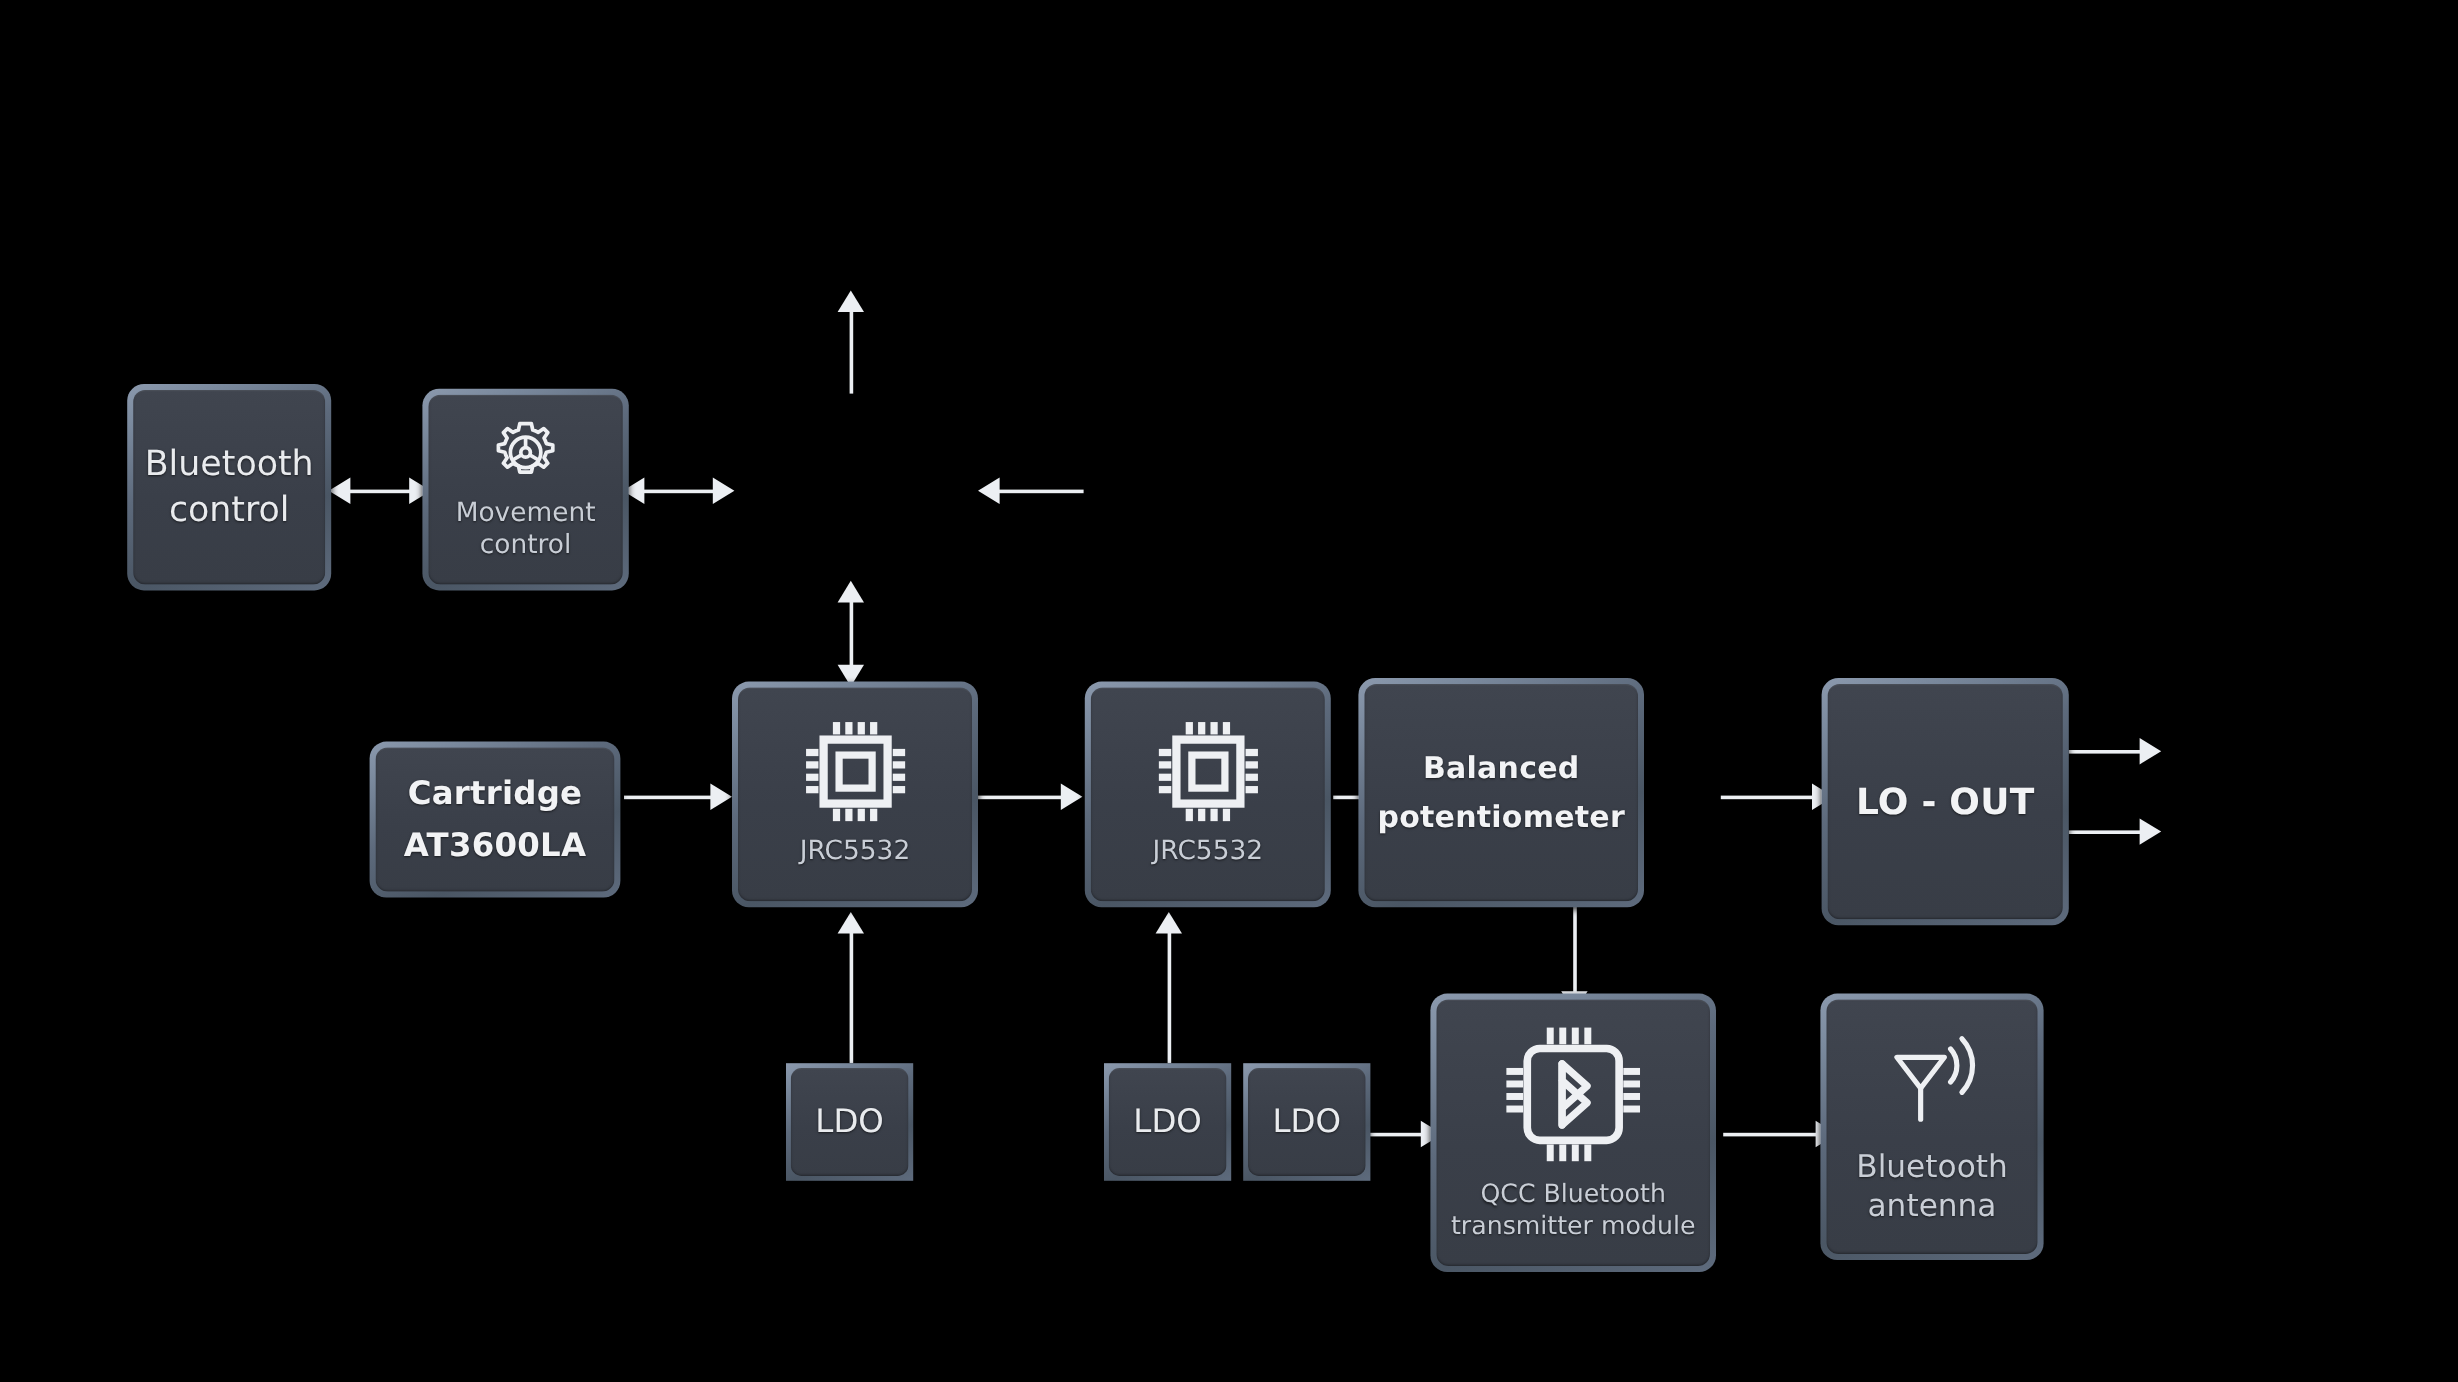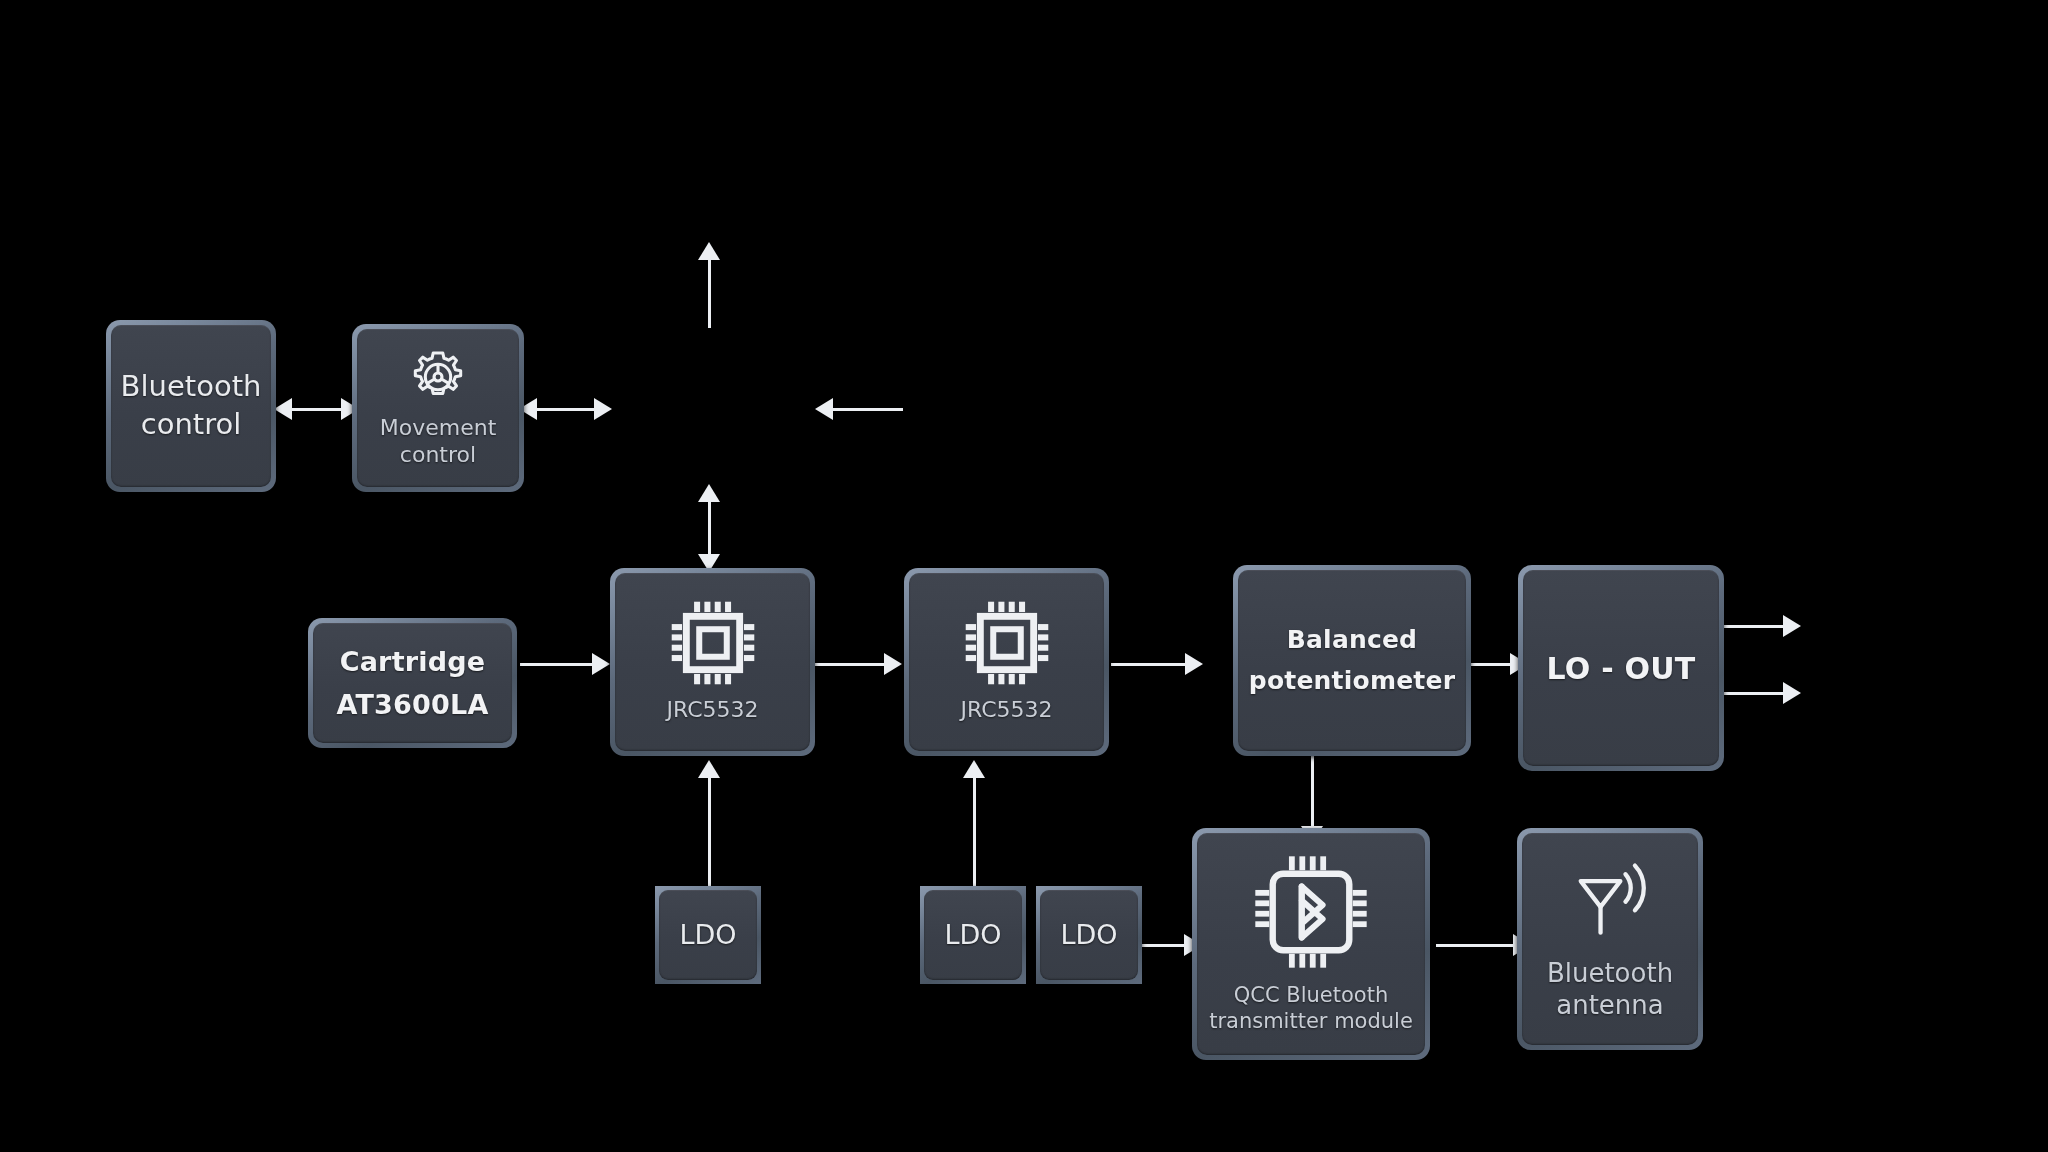--- a/index.html
+++ b/index.html
@@ -204,21 +204,21 @@
               <rect x="86" y="64" width="12" height="7"></rect>
           </g>
           <rect x="19" y="19" width="62" height="62" fill="none" stroke="#eef0f3" stroke-width="8"></rect>
           <rect x="34" y="34" width="32" height="32" fill="none" stroke="#eef0f3" stroke-width="7"></rect>
         </svg>
       </span>
       <div class="lbl-sub" style="font-size:22px;">JRC5532</div>
     </div>
   </div>
 
-  <div class="blk" style="left:1233px;top:565px;width:238px;height:191px;">
+  <div class="blk" style="left:1132px;top:565px;width:238px;height:191px;">
     <div class="inner">
       <div class="lbl-bold" style="font-size:25px;">
         <div style="margin-bottom:9px;">Balanced</div>
         <div>potentiometer</div>
       </div>
     </div>
   </div>
 
   <div class="blk" style="left:1518px;top:565px;width:206px;height:206px;">
     <div class="inner">

